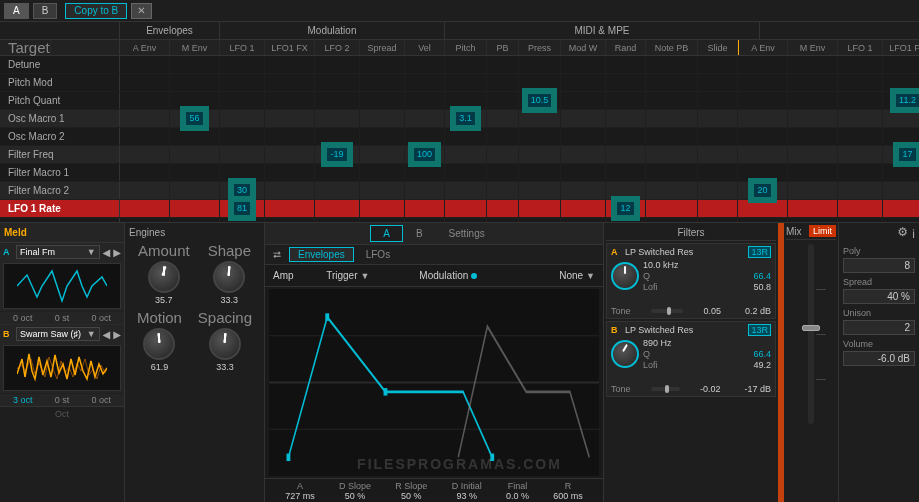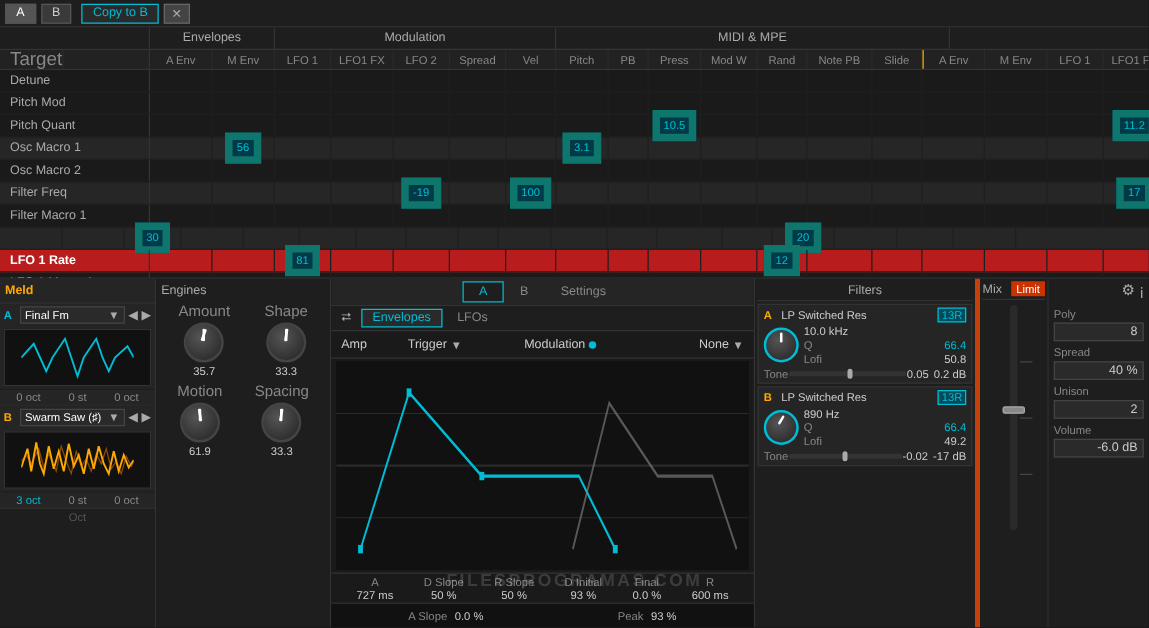--- a/index.html
+++ b/index.html
@@ -97,21 +97,21 @@
     .engine-knobs {
       display: flex;
       justify-content: space-around;
       margin-bottom: 4px;
     }
     .knob-group {
       text-align: center;
     }
     .knob-label {
       color: #888;
-      font-size: 12px;
+      font-size: 15px;
       margin-bottom: 2px;
     }
     .knob {
       width: 32px;
       height: 32px;
       border-radius: 50%;
       background: radial-gradient(circle at 40% 35%, #555, #222);
       border: 2px solid #444;
       position: relative;
       margin: 0 auto;
@@ -211,21 +211,21 @@
     }
     .env-param-value {
       color: #ccc;
       font-size: 9px;
     }
 
     
     .filters-panel {
       width: 180px;
       background: #1e1e1e;
-      border-right: 4px solid #c2410c;
+      border-right: 6px solid #c2410c;
       flex-shrink: 0;
       padding: 2px;
     }
     .filters-title {
       color: #aaa;
       font-size: 10px;
       text-align: center;
       padding: 2px 0;
       border-bottom: 1px solid #333;
       margin-bottom: 2px;
@@ -289,22 +289,22 @@
     }
     .filter-detail-val {
       color: #ccc;
     }
     .filter-detail-val.cyan {
       color: #00bcd4;
     }
     .filter-tone-row {
       display: flex;
       align-items: center;
-      gap: 0;
-      margin-top: 2px;
+      gap: 20px;
+      margin-top: 14px;
     }
 
     
     .mix-panel {
       width: 55px;
       background: #1e1e1e;
       border-right: 1px solid #333;
       flex-shrink: 0;
       padding: 2px;
     }
@@ -652,20 +652,21 @@
         <div class="data-cell" style="width:52px;"></div>
         <div class="data-cell" style="width:40px;"></div>
         <div class="data-cell" style="width:50px;"></div>
         <div class="data-cell" style="width:50px;"></div>
         <div class="data-cell" style="width:45px;"></div>
         <div class="data-cell" style="width:50px;"></div>
 
       </div>
 
       <div class="data-row highlighted">
+        <div class="row-name">Filter Macro 2</div>
         <div class="data-cell" style="width:50px;"></div>
         <div class="data-cell" style="width:50px;"></div>
         <div class="data-cell" style="width:45px;">
             <span class="cell-value">30</span>
           </div>
         <div class="data-cell" style="width:50px;"></div>
         <div class="data-cell" style="width:45px;"></div>
         <div class="data-cell" style="width:45px;"></div>
         <div class="data-cell" style="width:40px;"></div>
         <div class="data-cell" style="width:42px;"></div>
@@ -898,30 +899,20 @@
           <div class="env-param-label">D Initial</div>
           <div class="env-param-value">93 %</div>
         </div>
         <div class="env-param-group">
           <div class="env-param-label">Final</div>
           <div class="env-param-value">0.0 %</div>
         </div>
         <div class="env-param-group">
           <div class="env-param-label">R</div>
           <div class="env-param-value">600 ms</div>
-        </div>
-      </div>
-      <div style="display:flex; justify-content:space-around; padding:1px 8px; border-top:1px solid #333; height:20px; align-items:center; background:#111;">
-        <div class="env-param-group">
-          <span class="env-param-label">A Slope</span>
-          <span class="env-param-value" style="margin-left:3px;">0.0 %</span>
-        </div>
-        <div class="env-param-group">
-          <span class="env-param-label">Peak</span>
-          <span class="env-param-value" style="margin-left:3px;">93 %</span>
         </div>
       </div>
     </div>
 
     <div class="filters-panel">
       <div class="filters-title">Filters</div>
 
       <div class="filter-block">
         <div class="filter-label-row">
           <span class="filter-letter">A</span>

